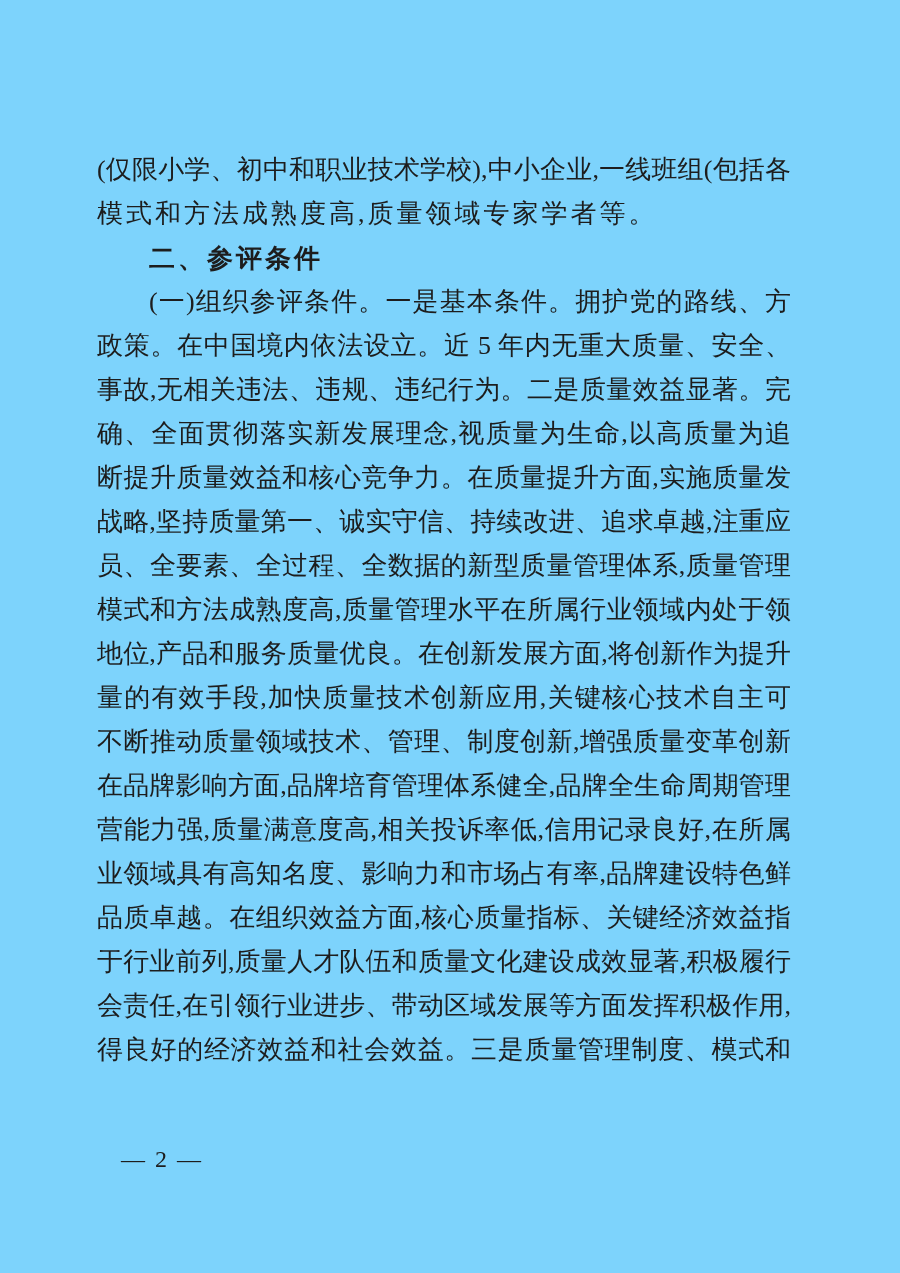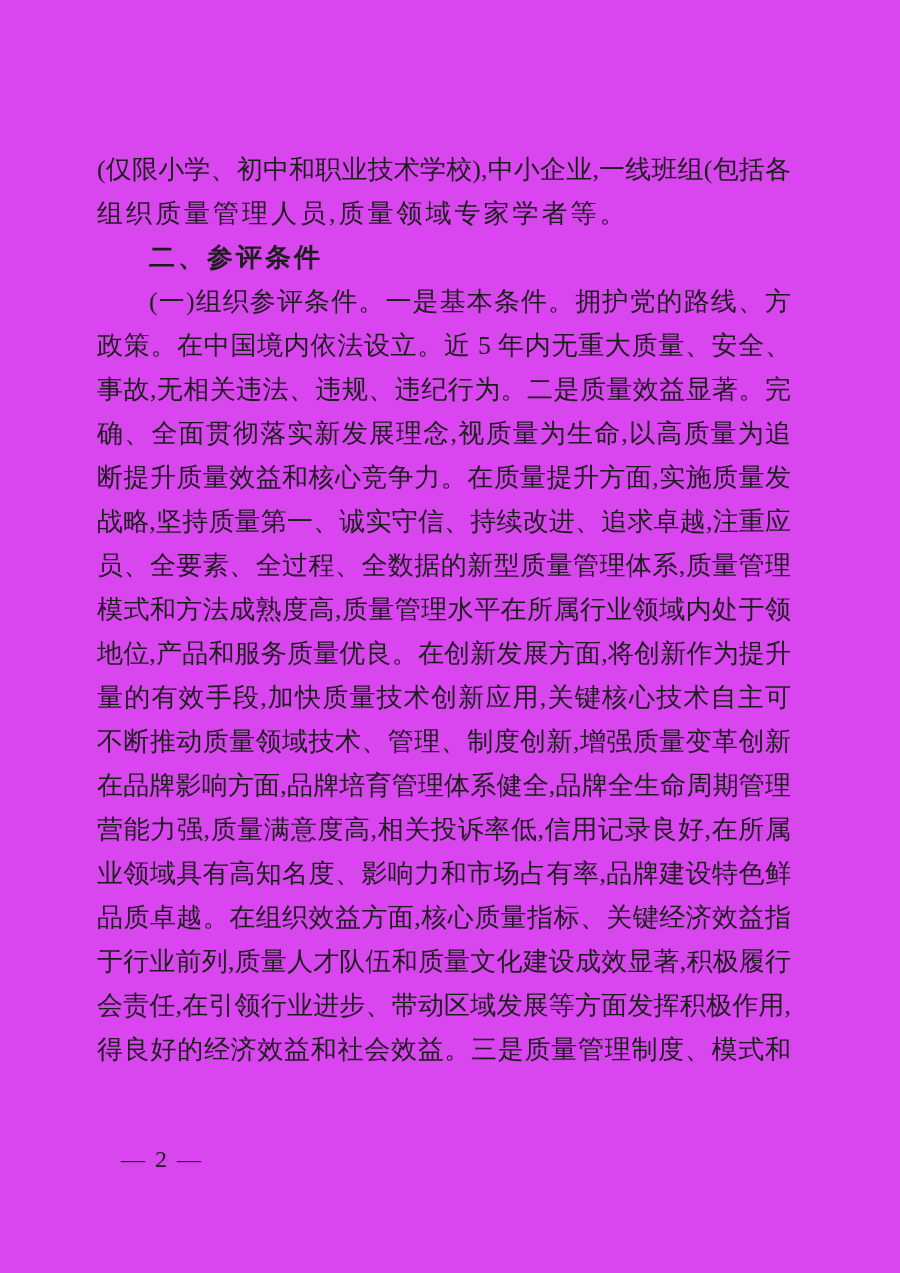--- a/index.html
+++ b/index.html
@@ -4,21 +4,21 @@
 <style>
   html, body {
     margin: 0;
     padding: 0;
     background: #ffffff;
   }
   #page {
     position: relative;
     width: 900px;
     height: 1273px;
-    background: #d946ef;
+    background: #7dd3fc;
     overflow: hidden;
     font-family: "Liberation Serif", "DejaVu Serif", serif;
     color: #1d1d1d;
   }
   #text-block {
     position: absolute;
     left: 97px;
     top: 148px;
     width: 694px;
   }
@@ -37,21 +37,21 @@
   }
   .line.indent {
     text-indent: 2em;
   }
   .line.end {
     text-align: left;
     text-align-last: left;
     letter-spacing: 3px;
   }
   .line.heading {
-    font-family: Liberation Serif, serif;
+    font-family: Liberation Sans, sans-serif;
     font-weight: 700;
     text-align: left;
     text-align-last: left;
     letter-spacing: 3px;
   }
   #page-footer {
     position: absolute;
     left: 121px;
     top: 1141px;
     font-size: 24px;
@@ -59,21 +59,21 @@
     letter-spacing: 2px;
     color: #1d1d1d;
   }
 </style>
 </head>
 <body>
 
 <div id="page">
   <div id="text-block">
       <div class="line fill">(仅限小学、初中和职业技术学校),中小企业,一线班组(包括各</div>
-      <div class="line end">组织质量管理人员,质量领域专家学者等。</div>
+      <div class="line end">模式和方法成熟度高,质量领域专家学者等。</div>
       <div class="line heading indent">二、参评条件</div>
       <div class="line fill indent">(一)组织参评条件。一是基本条件。拥护党的路线、方针、</div>
       <div class="line fill">政策。在中国境内依法设立。近 5 年内无重大质量、安全、环保等</div>
       <div class="line fill">事故,无相关违法、违规、违纪行为。二是质量效益显著。完整、准</div>
       <div class="line fill">确、全面贯彻落实新发展理念,视质量为生命,以高质量为追求,不</div>
       <div class="line fill">断提升质量效益和核心竞争力。在质量提升方面,实施质量发展</div>
       <div class="line fill">战略,坚持质量第一、诚实守信、持续改进、追求卓越,注重应用全</div>
       <div class="line fill">员、全要素、全过程、全数据的新型质量管理体系,质量管理制度、</div>
       <div class="line fill">模式和方法成熟度高,质量管理水平在所属行业领域内处于领先</div>
       <div class="line fill">地位,产品和服务质量优良。在创新发展方面,将创新作为提升质</div>

